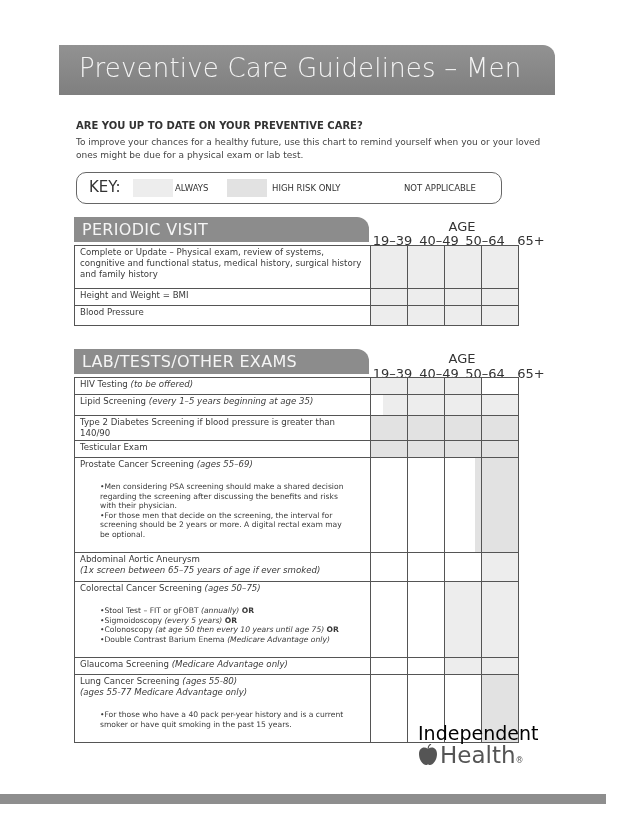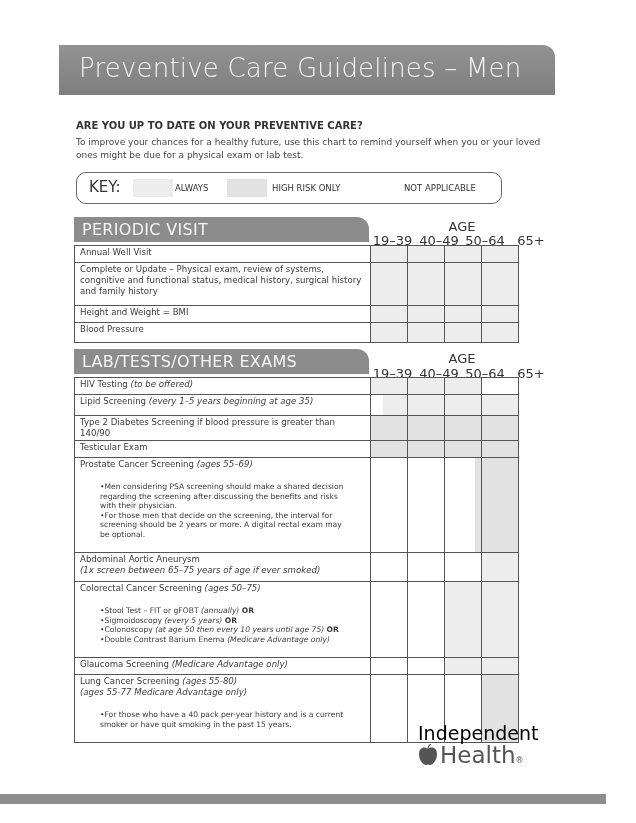--- a/index.html
+++ b/index.html
@@ -63,27 +63,20 @@
   <span class="sec-title">PERIODIC VISIT</span>
 </div>
 <div class="age-h" style="left:416px;top:219px;width:92px">AGE</div>
 <div class="age-h" style="left:369px;top:233px;width:47px">19–39</div>
 <div class="age-h" style="left:416px;top:233px;width:46px">40–49</div>
 <div class="age-h" style="left:462px;top:233px;width:46px">50–64</div>
 <div class="age-h" style="left:508px;top:233px;width:46px">65+</div>
 
 <table class="grid" style="top:245px">
   <tbody>
-      <tr style="height:17px">
-    <td class="lbl">Annual Well Visit</td>
-    <td class="c always"></td>
-        <td class="c always"></td>
-        <td class="c always"></td>
-        <td class="c always"></td>
-  </tr>
   <tr style="height:43px">
     <td class="lbl">Complete or Update – Physical exam, review of systems, congnitive and functional status, medical history, surgical history and family history</td>
     <td class="c always"></td>
         <td class="c always"></td>
         <td class="c always"></td>
         <td class="c always"></td>
   </tr>
   <tr style="height:17px">
     <td class="lbl">Height and Weight = BMI</td>
     <td class="c always"></td>

